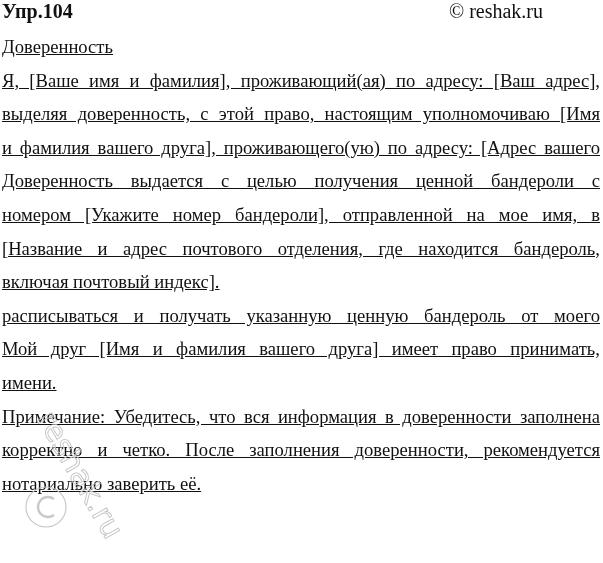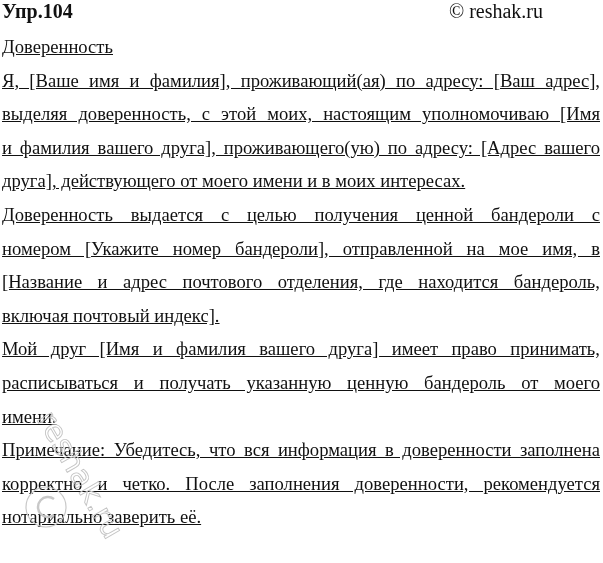--- a/index.html
+++ b/index.html
@@ -35,29 +35,28 @@
 
 <div class="header">
   <div class="title">Упр.104</div>
   <div class="site">© reshak.ru</div>
 </div>
 
 <div class="content">
   <div class="line">Доверенность</div>
   <div id="lines">
       <div class="line just">Я, [Ваше имя и фамилия], проживающий(ая) по адресу: [Ваш адрес],</div>
-      <div class="line just">выделяя доверенность, с этой моих, настоящим уполномочиваю [Имя</div>
+      <div class="line just">выделяя доверенность, с этой право, настоящим уполномочиваю [Имя</div>
       <div class="line just">и фамилия вашего друга], проживающего(ую) по адресу: [Адрес вашего</div>
-      <div class="line">друга], действующего от моего имени и в моих интересах.</div>
       <div class="line just">Доверенность выдается с целью получения ценной бандероли с</div>
       <div class="line just">номером [Укажите номер бандероли], отправленной на мое имя, в</div>
       <div class="line just">[Название и адрес почтового отделения, где находится бандероль,</div>
       <div class="line">включая почтовый индекс].</div>
+      <div class="line just">расписываться и получать указанную ценную бандероль от моего</div>
       <div class="line just">Мой друг [Имя и фамилия вашего друга] имеет право принимать,</div>
-      <div class="line just">расписываться и получать указанную ценную бандероль от моего</div>
       <div class="line">имени.</div>
       <div class="line just">Примечание: Убедитесь, что вся информация в доверенности заполнена</div>
       <div class="line just">корректно и четко. После заполнения доверенности, рекомендуется</div>
       <div class="line">нотариально заверить её.</div>
     </div>
 </div>
 
 <svg class="watermark" viewBox="0 0 170 150">
   <g transform="translate(70,80) rotate(60)" fill="none" stroke="#c4c4c4" stroke-width="0.9">
     <text id="wm-text" x="-70" y="8" font-size="30" font-family="DejaVu Sans, sans-serif">reshak.ru</text>

